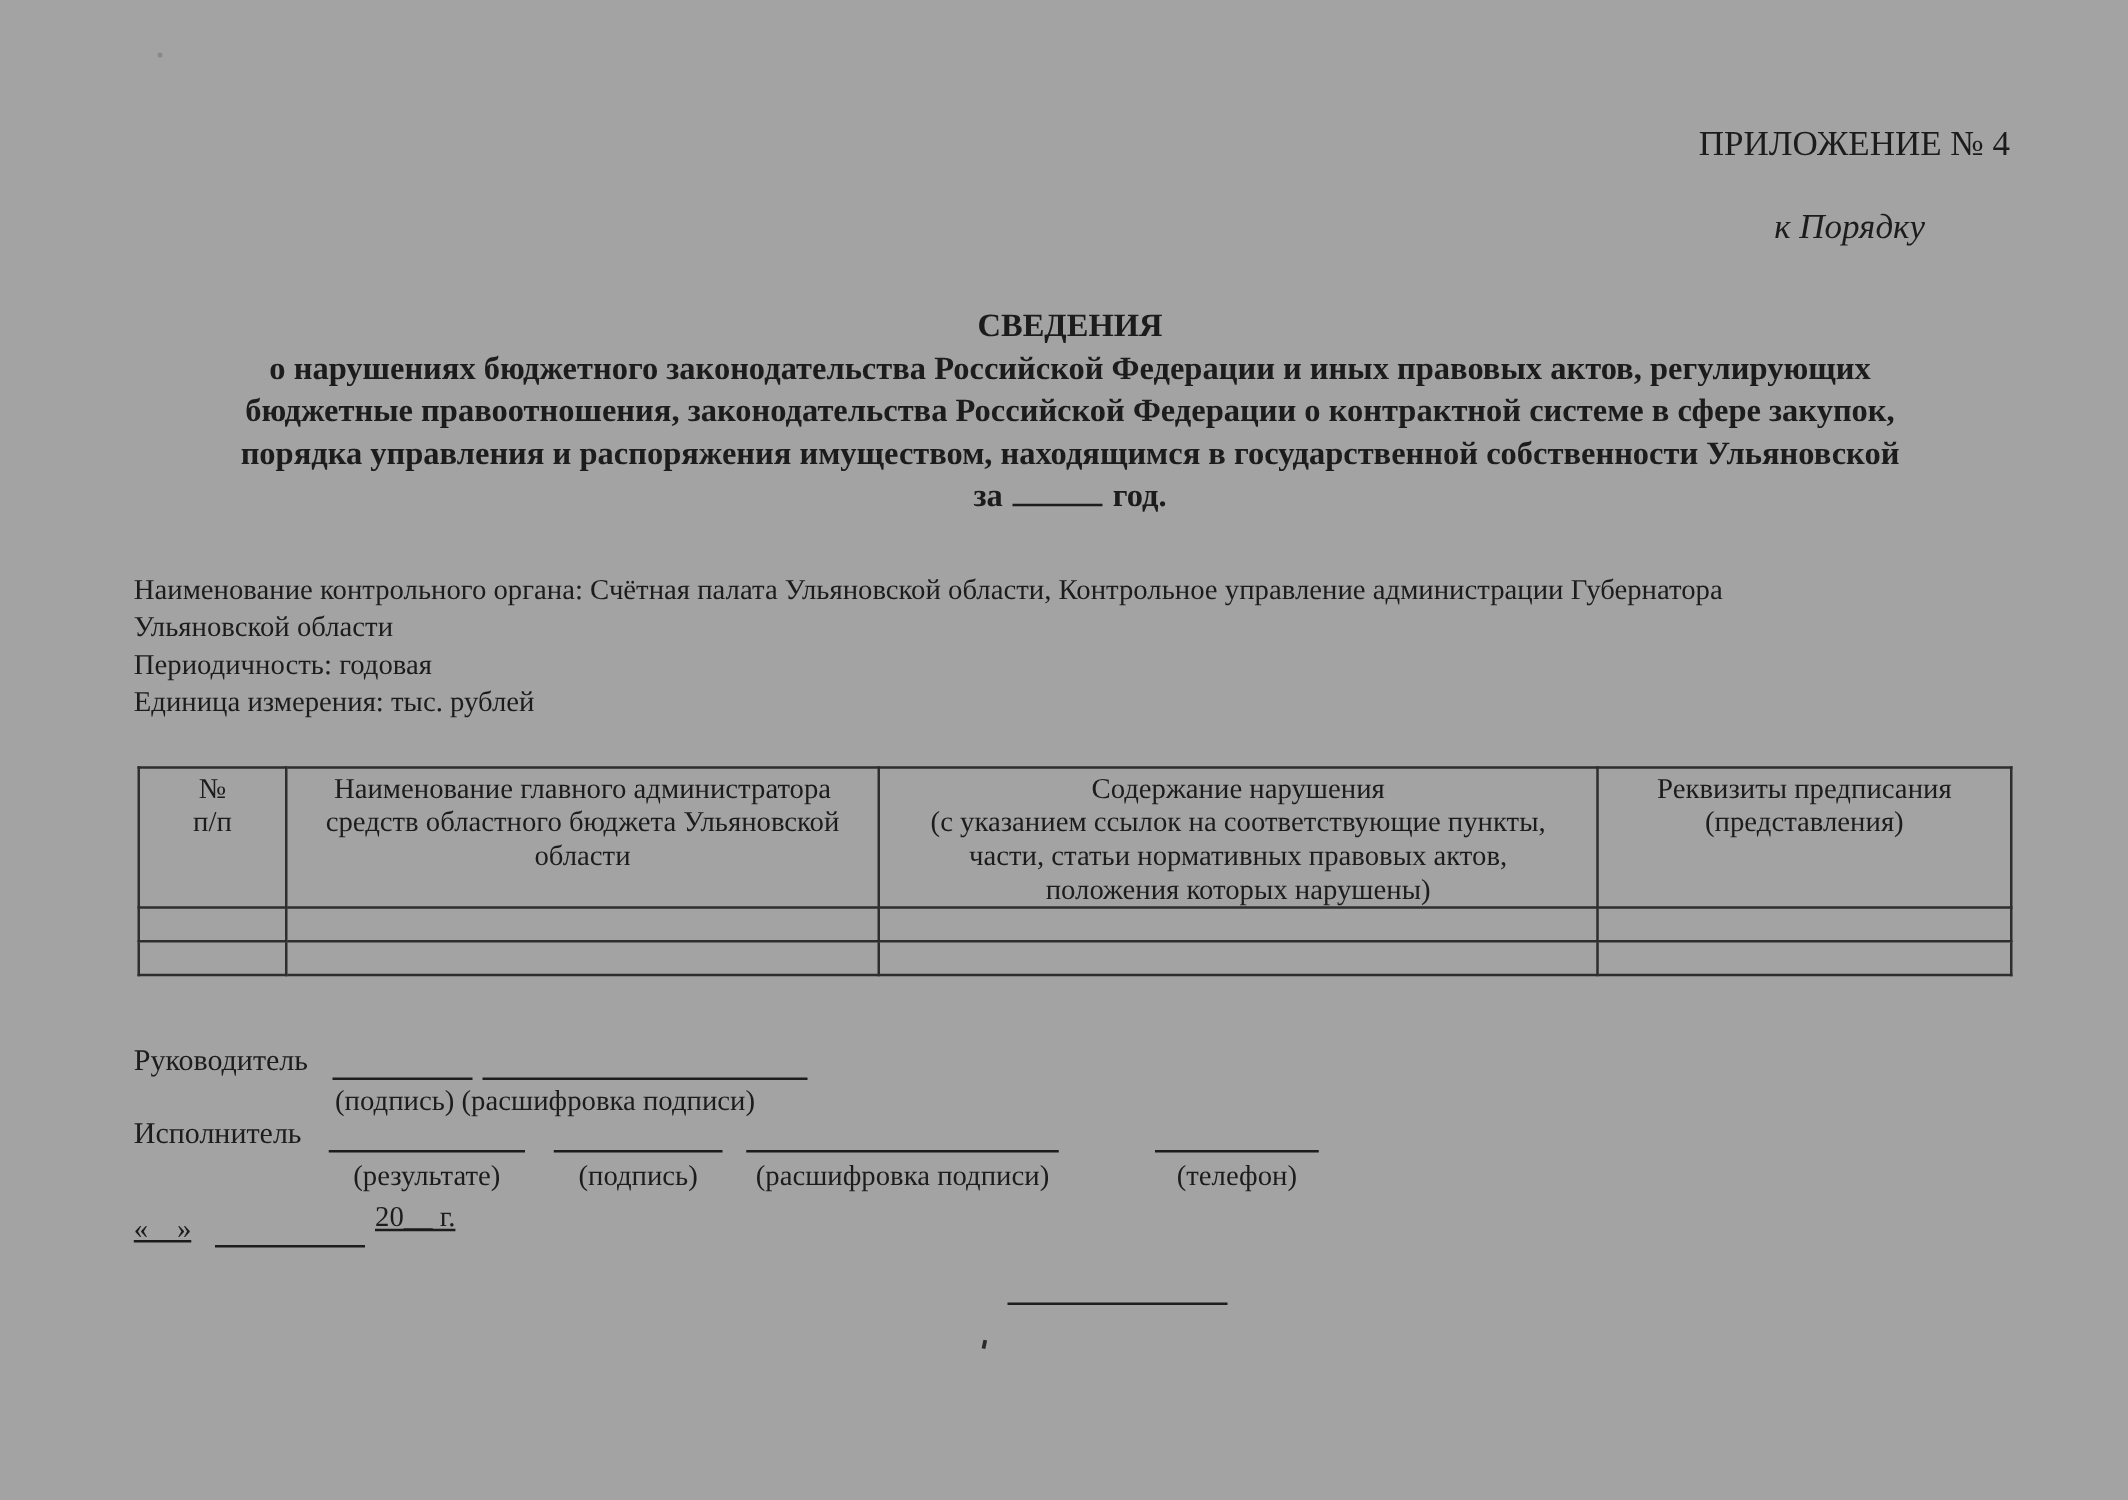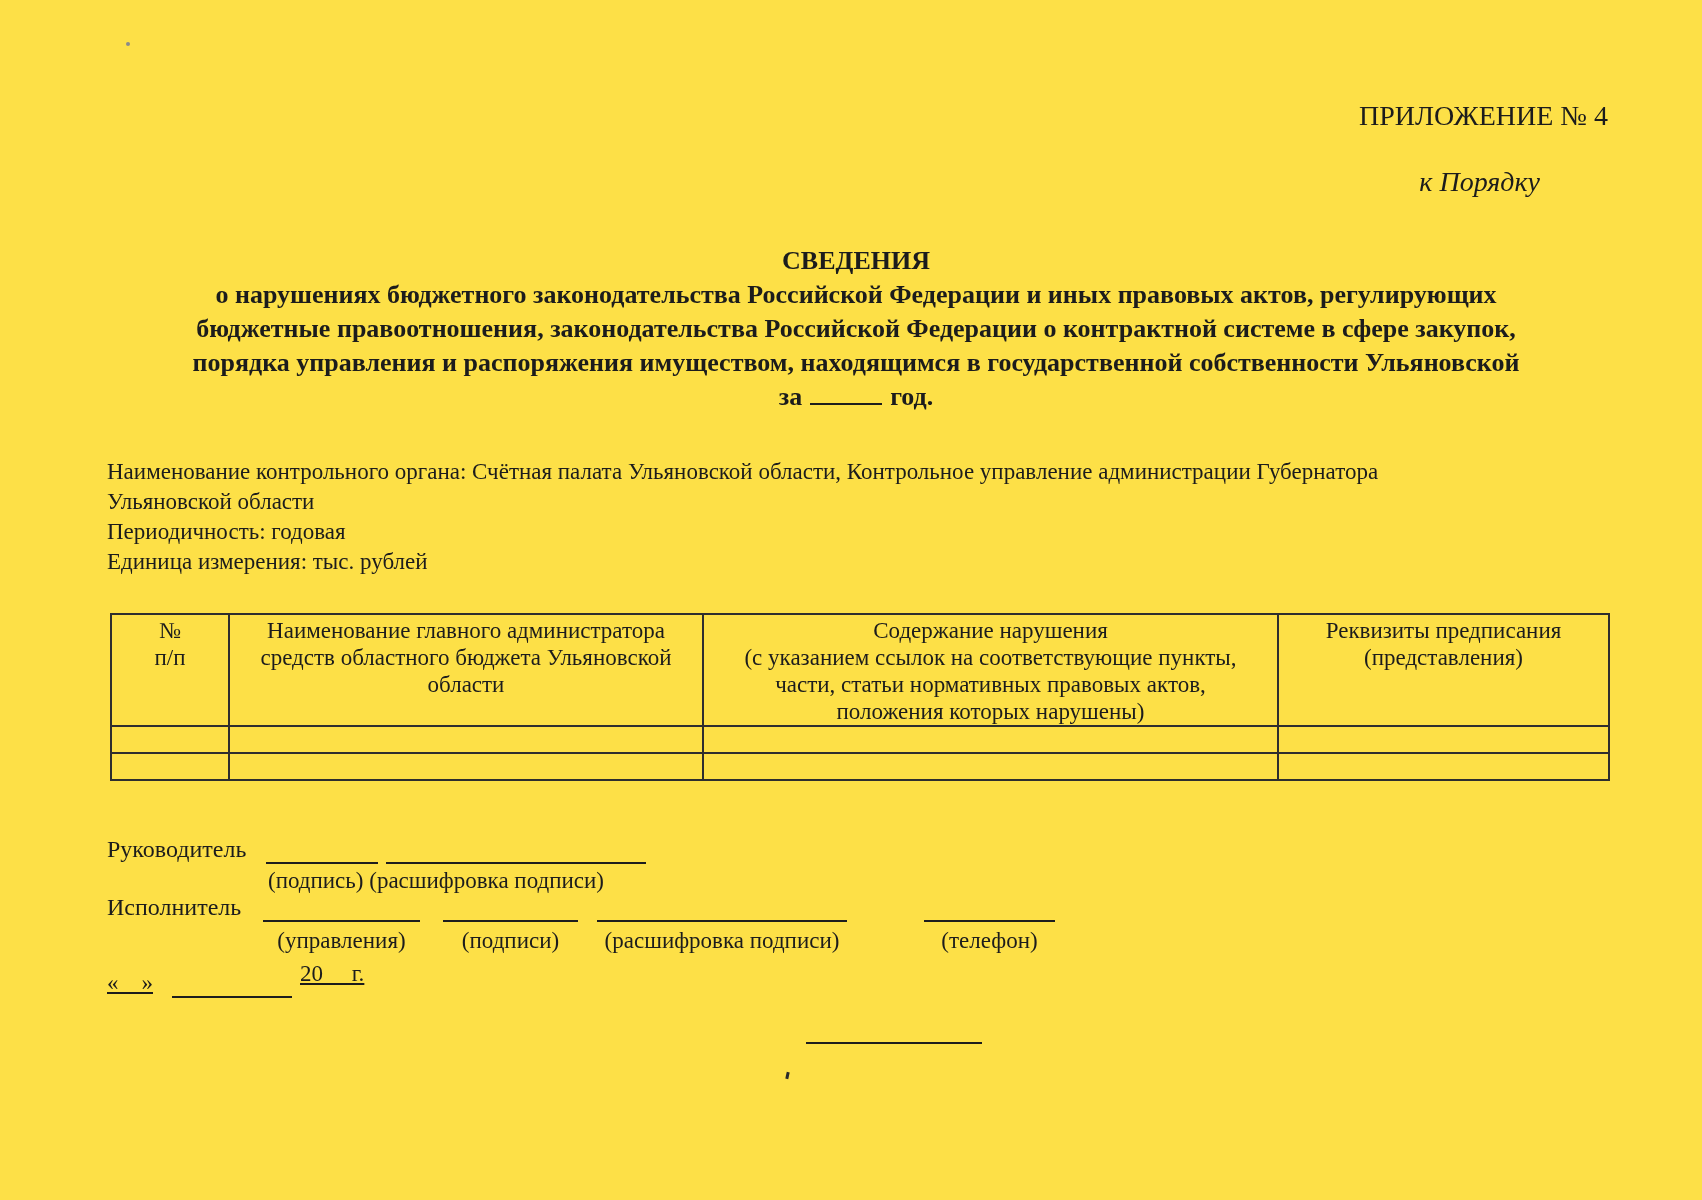--- a/index.html
+++ b/index.html
@@ -1,20 +1,20 @@
 <!DOCTYPE html>
 <html><head>
 <meta charset="utf-8">
 <style>
   html, body { margin: 0; padding: 0; background: #e8e8e8; }
   .page {
     position: relative;
     width: 1702px;
     height: 1200px;
-    background: #fde047;
+    background: #a3a3a3;
     font-family: "Liberation Serif", "DejaVu Serif", serif;
     color: #1c1c1c;
     overflow: hidden;
   }
   
   .dot-tl { position: absolute; left: 126px; top: 42px; width: 4px; height: 4px; background: #8a8a8a; border-radius: 50%; }
   .speck { position: absolute; left: 786px; top: 1072px; width: 3px; height: 7px; background: #2a2a2a; transform: rotate(12deg); }
 
   
   .appendix { position: absolute; top: 100px; right: 94px; text-align: right; font-size: 28px; line-height: 32px; }
@@ -113,22 +113,22 @@
   <span class="sig-label" style="left:107px; top:836px;">Руководитель</span>
   <span class="rule" style="left:266px; top:862px; width:112px;"></span>
   <span class="rule" style="left:386px; top:862px; width:260px;"></span>
   <span class="sig-caption" style="left:268px; top:868px;">(подпись) (расшифровка подписи)</span>
 
   <span class="sig-label" style="left:107px; top:894px;">Исполнитель</span>
   <span class="rule" style="left:263px; top:920px; width:157px;"></span>
   <span class="rule" style="left:443px; top:920px; width:135px;"></span>
   <span class="rule" style="left:597px; top:920px; width:250px;"></span>
   <span class="rule" style="left:924px; top:920px; width:131px;"></span>
-  <span class="sig-caption cap-center" style="left:233px; top:928px; width:217px;">(управления)</span>
-  <span class="sig-caption cap-center" style="left:413px; top:928px; width:195px;">(подписи)</span>
+  <span class="sig-caption cap-center" style="left:233px; top:928px; width:217px;">(результате)</span>
+  <span class="sig-caption cap-center" style="left:413px; top:928px; width:195px;">(подпись)</span>
   <span class="sig-caption cap-center" style="left:567px; top:928px; width:310px;">(расшифровка подписи)</span>
   <span class="sig-caption cap-center" style="left:894px; top:928px; width:191px;">(телефон)</span>
 
   <span class="date-text" style="left:107px; top:970px;">«__»</span>
   <span class="rule" style="left:172px; top:996px; width:120px;"></span>
   <span class="date-text" style="left:300px; top:922px;margin-top:39px;">20__ г.</span>
 
   <span class="rule" style="left:806px; top:1042px; width:176px;"></span>
   <span class="speck"></span>
 

